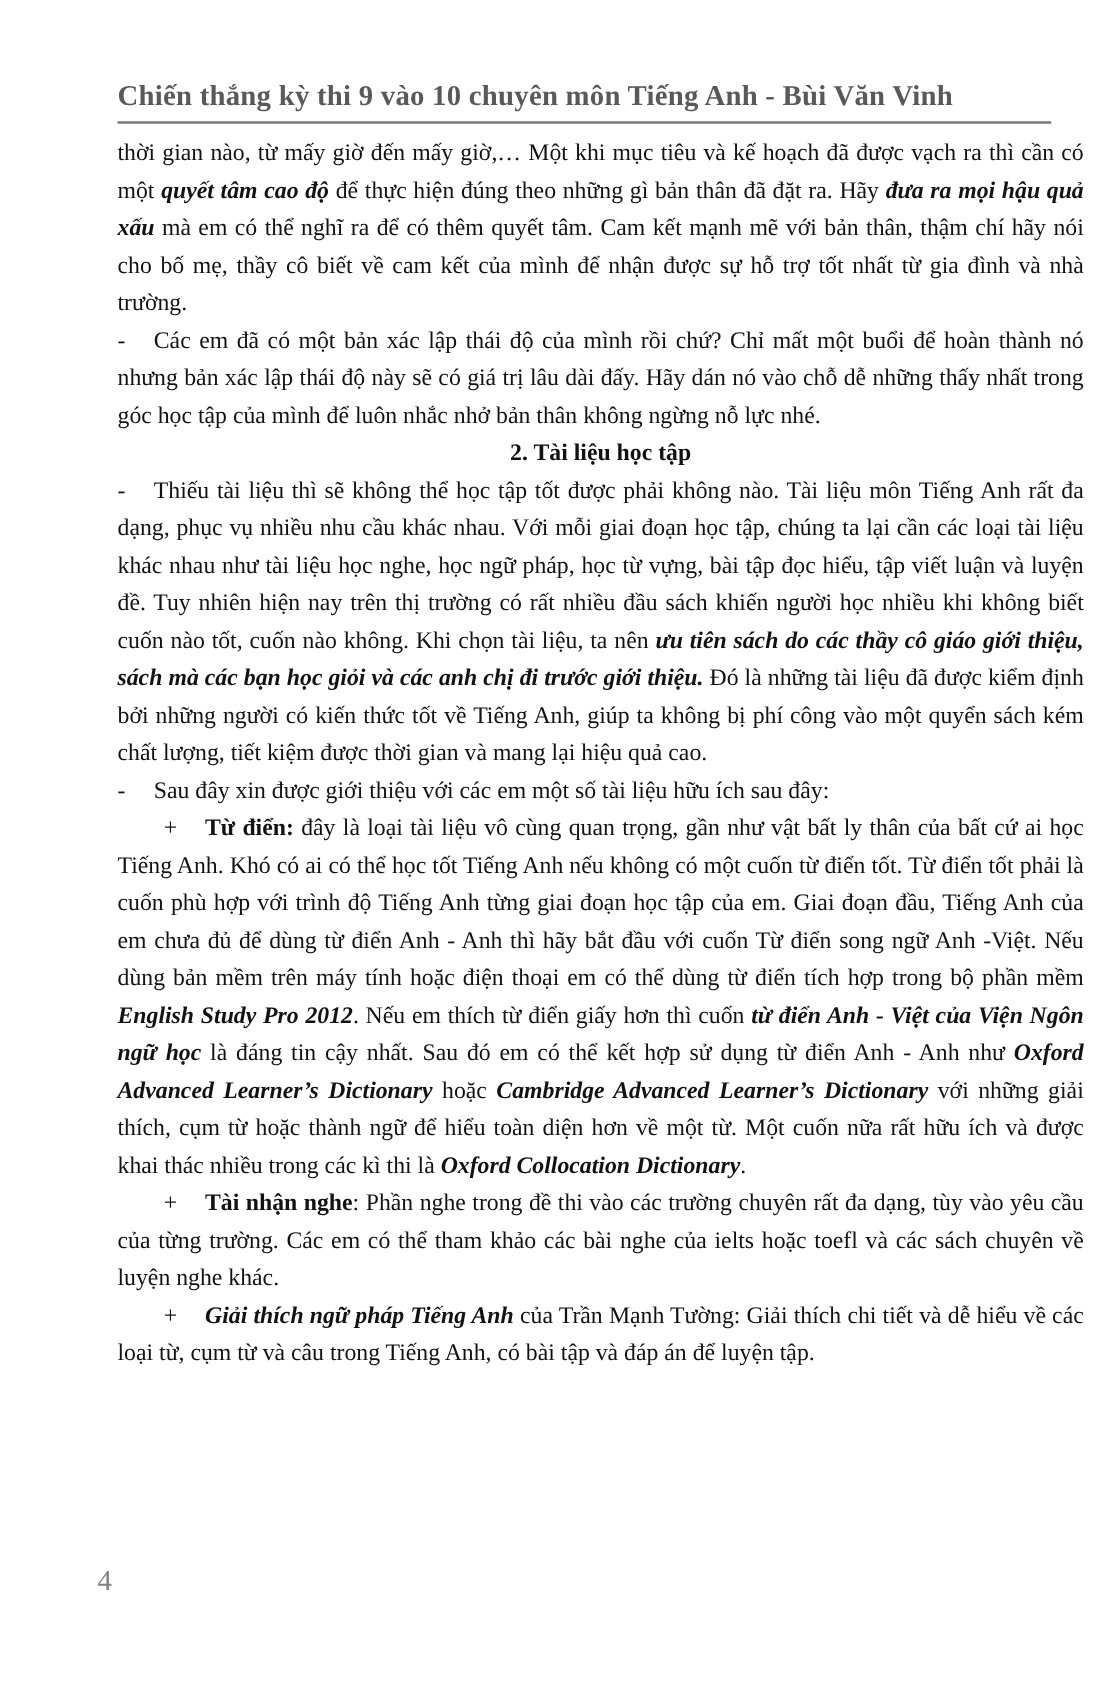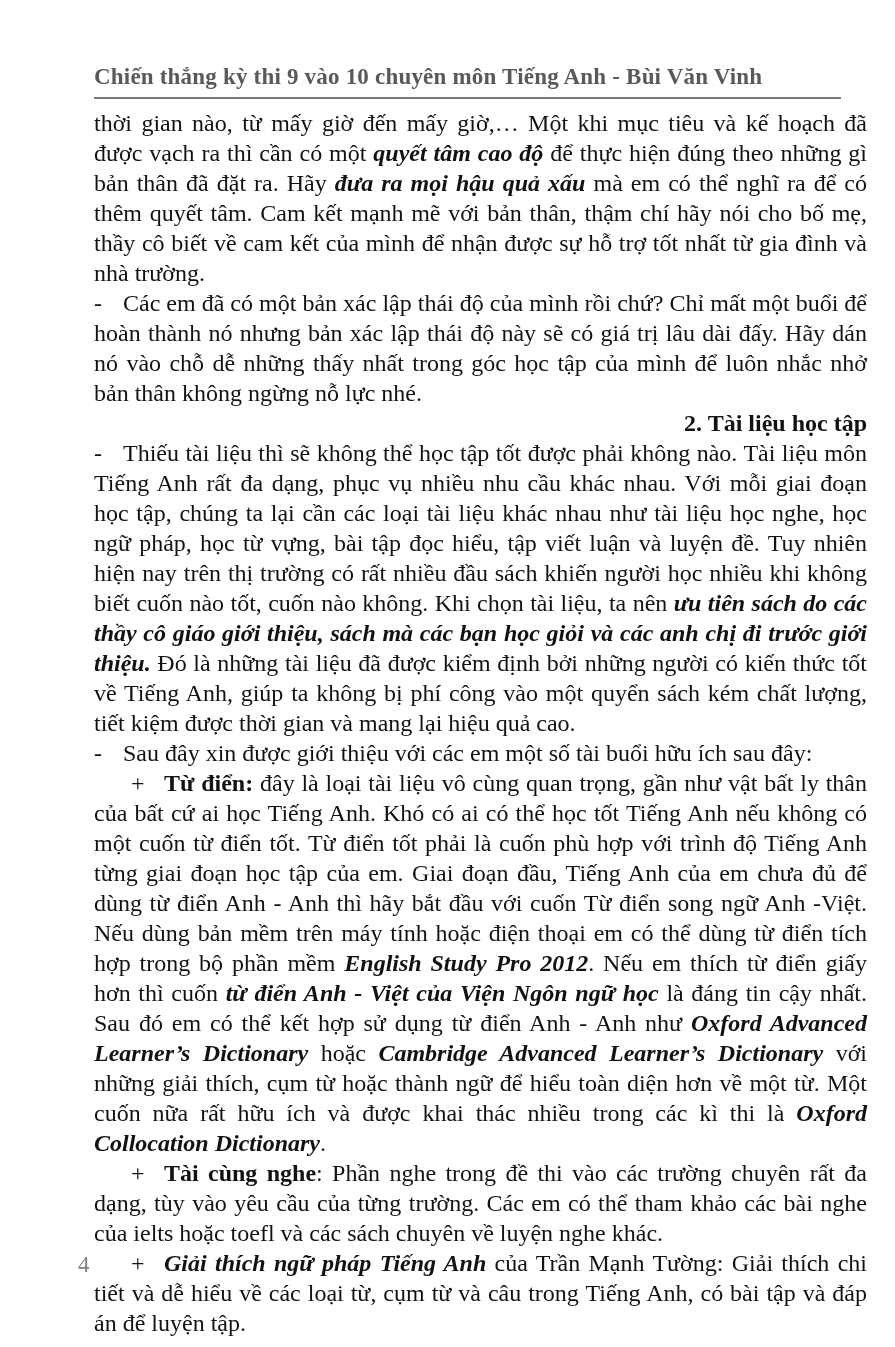--- a/index.html
+++ b/index.html
@@ -17,25 +17,25 @@
   .header{margin-top:45px;}
   .header-title{
     font-size:23px;font-weight:bold;line-height:30px;
     color:var(--c-header);letter-spacing:0.2px;
   }
   .header-rule{
     width:747px;height:0;border-bottom:2px solid var(--c-rule);
     margin-top:5px;
   }
   .content{
-    margin-top:9px;font-size:24px;line-height:30px;
+    margin-top:9px;font-size:19px;line-height:30px;
     text-align:justify;color:var(--c-body);
   }
   .para{margin:0;padding:0;}
-  .para.heading{font-weight:bold;text-align:right;}
+  .para.heading{font-weight:bold;text-align:center;}
   .marker{display:inline-block;}
   .para.dash .marker{width:29px;}
   .para.plus .marker{width:33px;}
   .indent{display:inline-block;width:37px;}
   .run-r{font-weight:normal;font-style:normal;}
   .run-b{font-weight:bold;}
   .run-bi{font-weight:bold;font-style:italic;}
   .footer{
     position:absolute;left:78px;top:1250px;
     font-size:23px;line-height:30px;color:var(--c-pagenum);
@@ -47,20 +47,20 @@
 <div class="page-inner">
   <div class="header">
     <div class="header-title">Chiến thắng kỳ thi 9 vào 10 chuyên môn Tiếng Anh - Bùi Văn Vinh</div>
     <div class="header-rule"></div>
   </div>
   <div class="content">
       <p class="para plain"><span class="run-r">thời gian nào, từ mấy giờ đến mấy giờ,… Một khi mục tiêu và kế hoạch đã được vạch ra thì cần có một </span><span class="run-bi">quyết tâm cao độ</span><span class="run-r"> để thực hiện đúng theo những gì bản thân đã đặt ra. Hãy </span><span class="run-bi">đưa ra mọi hậu quả xấu</span><span class="run-r"> mà em có thể nghĩ ra để có thêm quyết tâm. Cam kết mạnh mẽ với bản thân, thậm chí hãy nói cho bố mẹ, thầy cô biết về cam kết của mình để nhận được sự hỗ trợ tốt nhất từ gia đình và nhà trường.</span></p>
       <p class="para dash"><span class="marker">-</span><span class="run-r">Các em đã có một bản xác lập thái độ của mình rồi chứ? Chỉ mất một buổi để hoàn thành nó nhưng bản xác lập thái độ này sẽ có giá trị lâu dài đấy. Hãy dán nó vào chỗ dễ những thấy nhất trong góc học tập của mình để luôn nhắc nhở bản thân không ngừng nỗ lực nhé.</span></p>
       <p class="para heading"><span class="run-b">2. Tài liệu học tập</span></p>
       <p class="para dash"><span class="marker">-</span><span class="run-r">Thiếu tài liệu thì sẽ không thể học tập tốt được phải không nào. Tài liệu môn Tiếng Anh rất đa dạng, phục vụ nhiều nhu cầu khác nhau. Với mỗi giai đoạn học tập, chúng ta lại cần các loại tài liệu khác nhau như tài liệu học nghe, học ngữ pháp, học từ vựng, bài tập đọc hiểu, tập viết luận và luyện đề. Tuy nhiên hiện nay trên thị trường có rất nhiều đầu sách khiến người học nhiều khi không biết cuốn nào tốt, cuốn nào không. Khi chọn tài liệu, ta nên </span><span class="run-bi">ưu tiên sách do các thầy cô giáo giới thiệu, sách mà các bạn học giỏi và các anh chị đi trước giới thiệu.</span><span class="run-r"> Đó là những tài liệu đã được kiểm định bởi những người có kiến thức tốt về Tiếng Anh, giúp ta không bị phí công vào một quyển sách kém chất lượng, tiết kiệm được thời gian và mang lại hiệu quả cao.</span></p>
-      <p class="para dash"><span class="marker">-</span><span class="run-r">Sau đây xin được giới thiệu với các em một số tài buổi hữu ích sau đây:</span></p>
+      <p class="para dash"><span class="marker">-</span><span class="run-r">Sau đây xin được giới thiệu với các em một số tài liệu hữu ích sau đây:</span></p>
       <p class="para plus"><span class="indent"></span><span class="marker">+</span><span class="run-b">Từ điển:</span><span class="run-r"> đây là loại tài liệu vô cùng quan trọng, gần như vật bất ly thân của bất cứ ai học Tiếng Anh. Khó có ai có thể học tốt Tiếng Anh nếu không có một cuốn từ điển tốt. Từ điển tốt phải là cuốn phù hợp với trình độ Tiếng Anh từng giai đoạn học tập của em. Giai đoạn đầu, Tiếng Anh của em chưa đủ để dùng từ điển Anh - Anh thì hãy bắt đầu với cuốn Từ điển song ngữ Anh -Việt. Nếu dùng bản mềm trên máy tính hoặc điện thoại em có thể dùng từ điển tích hợp trong bộ phần mềm </span><span class="run-bi">English Study Pro 2012</span><span class="run-r">. Nếu em thích từ điển giấy hơn thì cuốn </span><span class="run-bi">từ điển Anh - Việt của Viện Ngôn ngữ học</span><span class="run-r"> là đáng tin cậy nhất. Sau đó em có thể kết hợp sử dụng từ điển Anh - Anh như </span><span class="run-bi">Oxford Advanced Learner’s Dictionary</span><span class="run-r"> hoặc </span><span class="run-bi">Cambridge Advanced Learner’s Dictionary</span><span class="run-r"> với những giải thích, cụm từ hoặc thành ngữ để hiểu toàn diện hơn về một từ. Một cuốn nữa rất hữu ích và được khai thác nhiều trong các kì thi là </span><span class="run-bi">Oxford Collocation Dictionary</span><span class="run-r">.</span></p>
-      <p class="para plus"><span class="indent"></span><span class="marker">+</span><span class="run-b">Tài cùng nghe</span><span class="run-r">: Phần nghe trong đề thi vào các trường chuyên rất đa dạng, tùy vào yêu cầu của từng trường. Các em có thể tham khảo các bài nghe của ielts hoặc toefl và các sách chuyên về luyện nghe khác.</span></p>
+      <p class="para plus"><span class="indent"></span><span class="marker">+</span><span class="run-b">Tài nhận nghe</span><span class="run-r">: Phần nghe trong đề thi vào các trường chuyên rất đa dạng, tùy vào yêu cầu của từng trường. Các em có thể tham khảo các bài nghe của ielts hoặc toefl và các sách chuyên về luyện nghe khác.</span></p>
       <p class="para plus"><span class="indent"></span><span class="marker">+</span><span class="run-bi">Giải thích ngữ pháp Tiếng Anh</span><span class="run-r"> của Trần Mạnh Tường: Giải thích chi tiết và dễ hiểu về các loại từ, cụm từ và câu trong Tiếng Anh, có bài tập và đáp án để luyện tập.</span></p>
     </div>
 </div>
 
 <div class="footer">4</div>
 
 </body></html>

